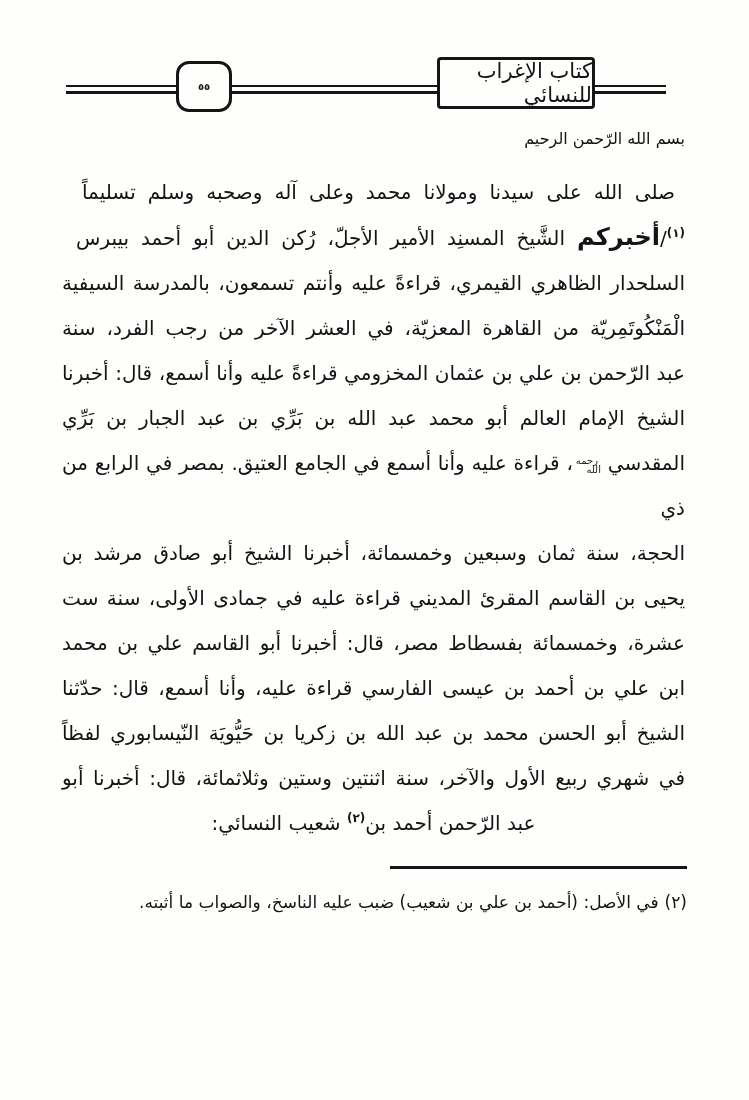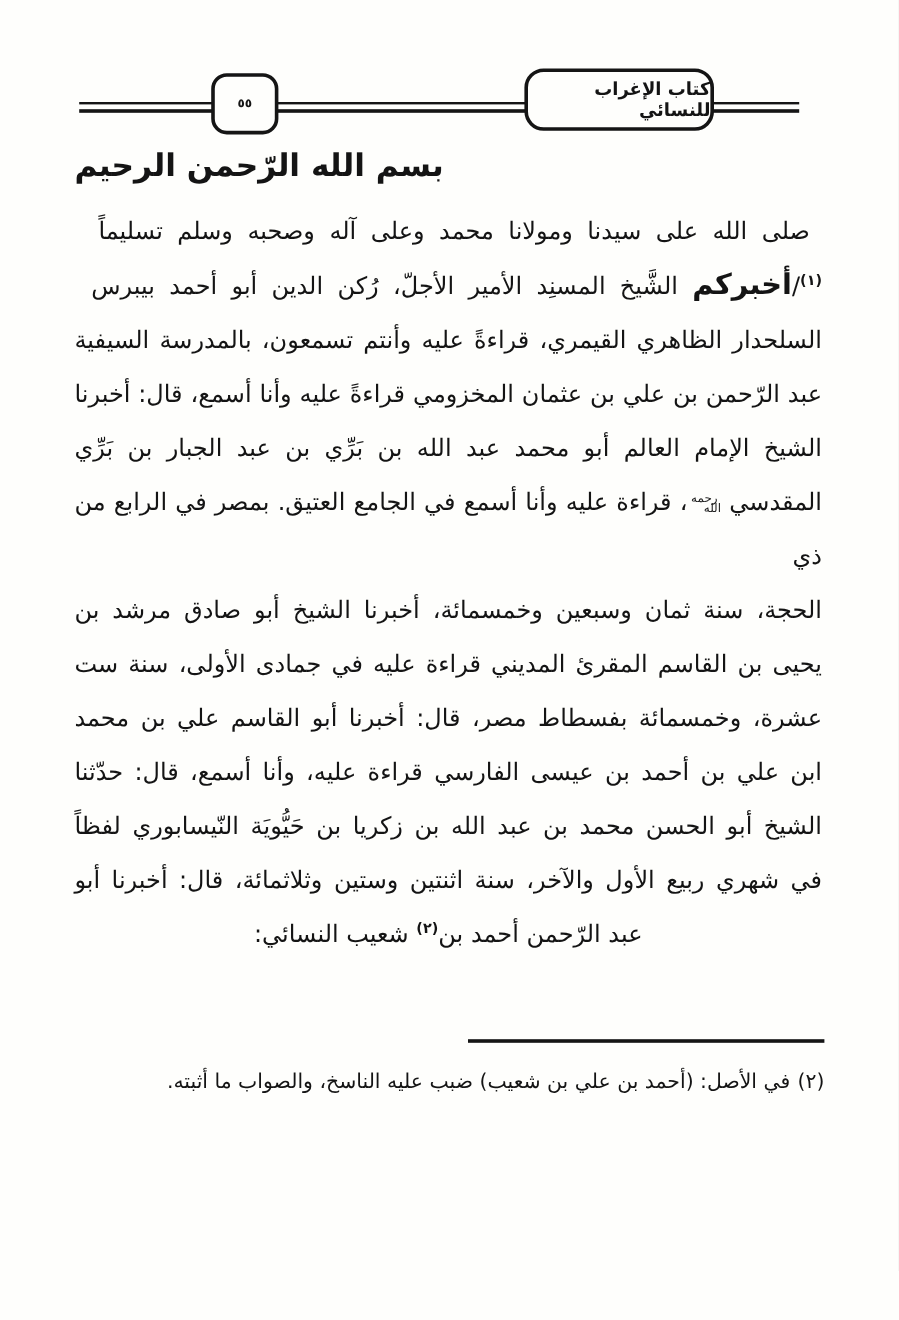--- a/index.html
+++ b/index.html
@@ -24,40 +24,40 @@
   }
   .badge {
     position:absolute;
     background:#fefefc;
     border:3px solid #151515;
     display:flex; align-items:center; justify-content:center;
     z-index:2;
   }
   .title-badge {
     top:57px; left:437px; width:152px; height:46px;
-    border-radius:16px;
-    font-weight:bold; font-size:15px;
+    border-radius:4px;
+    font-weight:normal; font-size:21px;
   }
   .pagenum-badge {
     top:61px; left:176px; width:50px; height:45px;
     border-radius:13px;
     font-weight:bold; font-size:10px; letter-spacing:3px;
   }
 
   
   .text-block {
     position:absolute; top:118px; right:64px; left:62px;
     direction:rtl;
     font-size:20px;
     line-height:45px;
   }
   .basmala {
-    text-align:left;
-    font-weight:bold;
-    font-size:26px;
+    text-align:right;
+    font-weight:normal;
+    font-size:16px;
     margin:0 0 10px 0;
     line-height:42px;
   }
   .line {
     text-align:justify;
     text-align-last:justify;
     white-space:normal;
   }
   .salutation-line { padding-right:10px; padding-left:20px; }
   .opening-line   { padding-left:14px; }
@@ -113,20 +113,21 @@
 
     <div class="basmala">بسم الله الرّحمن الرحيم</div>
 
     <div class="line salutation-line">صلى الله على سيدنا ومولانا محمد وعلى آله وصحبه وسلم تسليماً</div>
 
     <div class="line opening-line">
       <span class="fn-ref">(١)</span><span>/</span><span class="bold-opening">أخبركم</span><span> الشَّيخ المسنِد الأمير الأجلّ، رُكن الدين أبو أحمد بيبرس</span>
     </div>
 
     <div class="line">السلحدار الظاهري القيمري، قراءةً عليه وأنتم تسمعون، بالمدرسة السيفية</div>
+    <div class="line">الْمَنْكُوتَمِريّة من القاهرة المعزيّة، في العشر الآخر من رجب الفرد، سنة</div>
     <div class="line">عبد الرّحمن بن علي بن عثمان المخزومي قراءةً عليه وأنا أسمع، قال: أخبرنا</div>
     <div class="line">الشيخ الإمام العالم أبو محمد عبد الله بن بَرِّي بن عبد الجبار بن بَرِّي</div>
 
     <div class="line">
       <span>المقدسي </span><span class="honorific">رحمه الله</span><span>، قراءة عليه وأنا أسمع في الجامع العتيق. بمصر في الرابع من ذي</span>
     </div>
 
     <div class="line">الحجة، سنة ثمان وسبعين وخمسمائة، أخبرنا الشيخ أبو صادق مرشد بن</div>
     <div class="line">يحيى بن القاسم المقرئ المديني قراءة عليه في جمادى الأولى، سنة ست</div>
     <div class="line">عشرة، وخمسمائة بفسطاط مصر، قال: أخبرنا أبو القاسم علي بن محمد</div>

